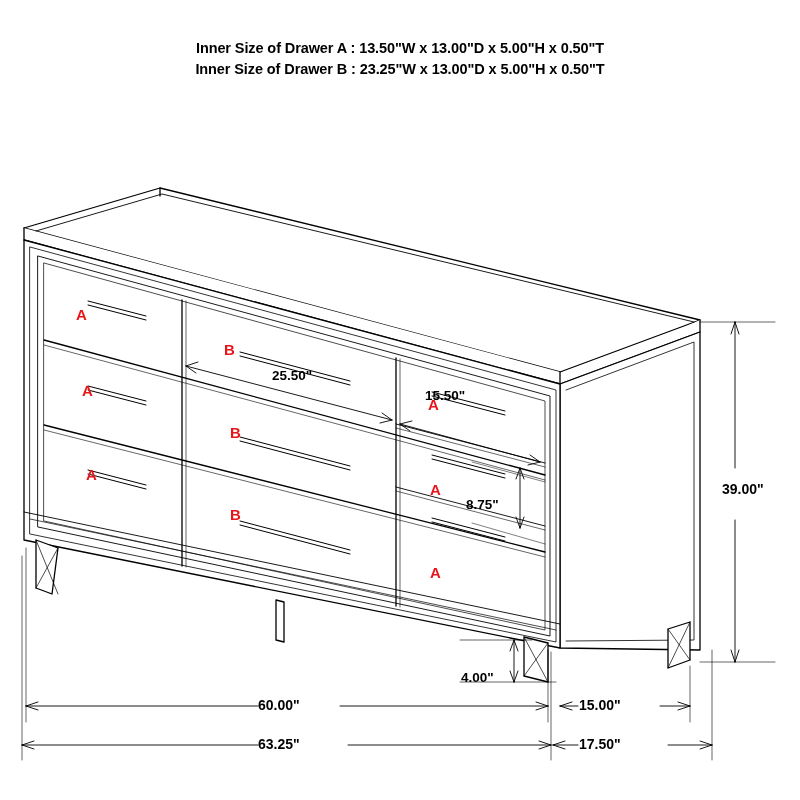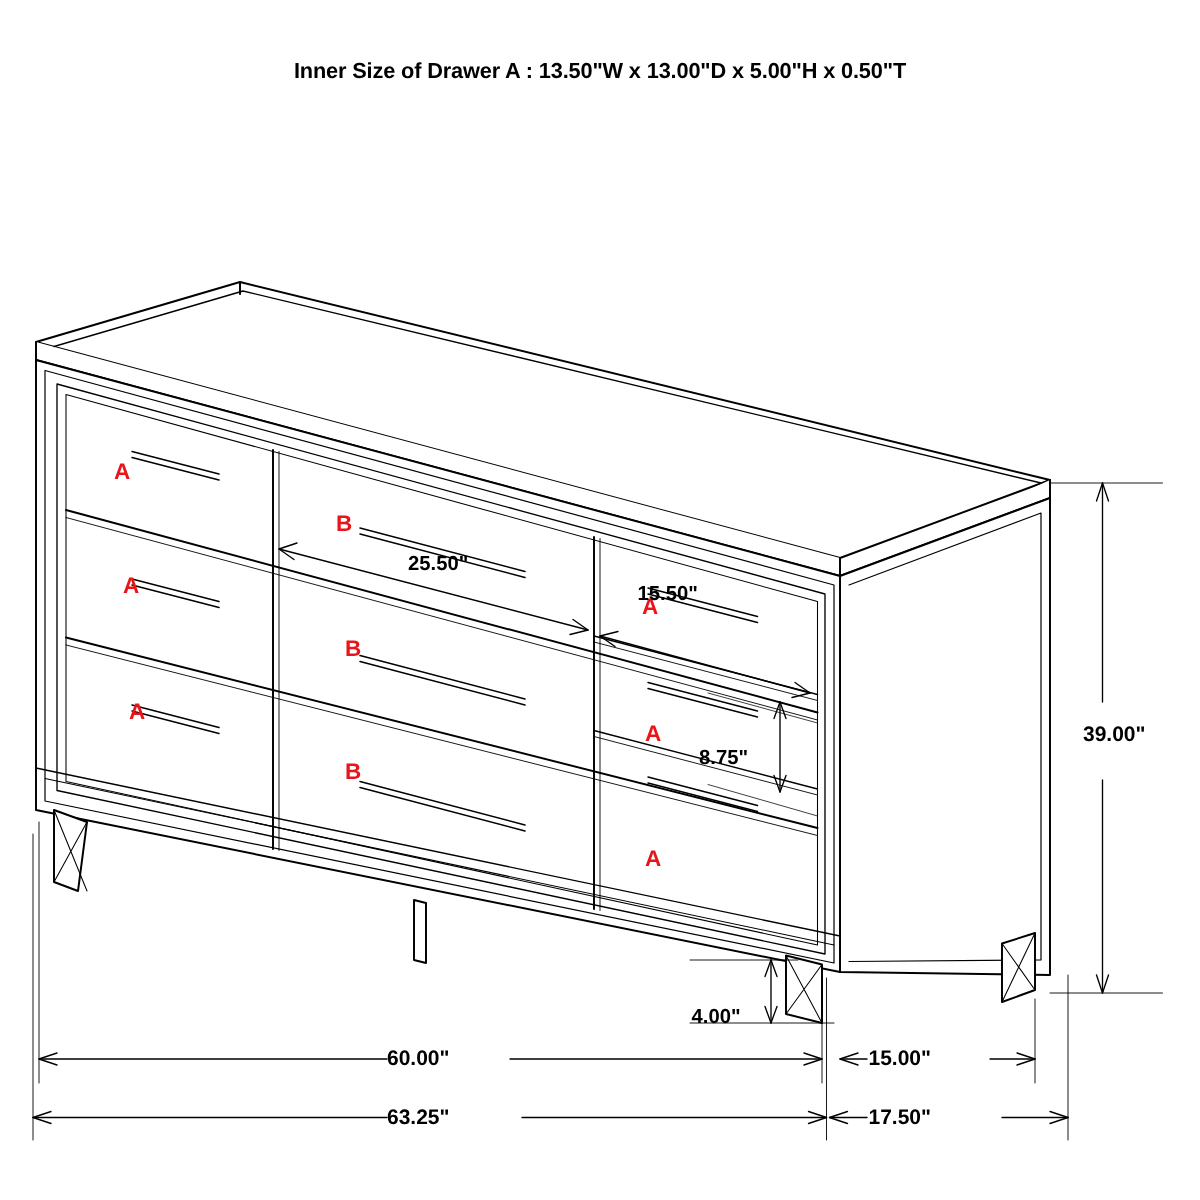--- a/index.html
+++ b/index.html
@@ -57,20 +57,21 @@
     font-size: 14px;
   }
 </style>
 </head>
 <body>
 
 <div id="stage">
 
   <div class="header">
     <div>Inner Size of Drawer A : 13.50"W x 13.00"D x 5.00"H x 0.50"T</div>
+    <div>Inner Size of Drawer B : 23.25"W x 13.00"D x 5.00"H x 0.50"T</div>
   </div>
 
   <svg class="dwg" width="800" height="800" viewBox="0 0 800 800">
     <g fill="none" stroke="#000" stroke-width="1.3" stroke-linejoin="round" stroke-linecap="round">
 
       <path d="M24,228 L160,188 L700,320 L560,372 Z" fill="#ffffff"></path>
 
       <path d="M24,228 L24,240 L560,384 L560,372" fill="#ffffff"></path>
       <path d="M560,384 L700,332 L700,320" fill="#ffffff"></path>
       <path d="M160,188 L160,196"></path>

